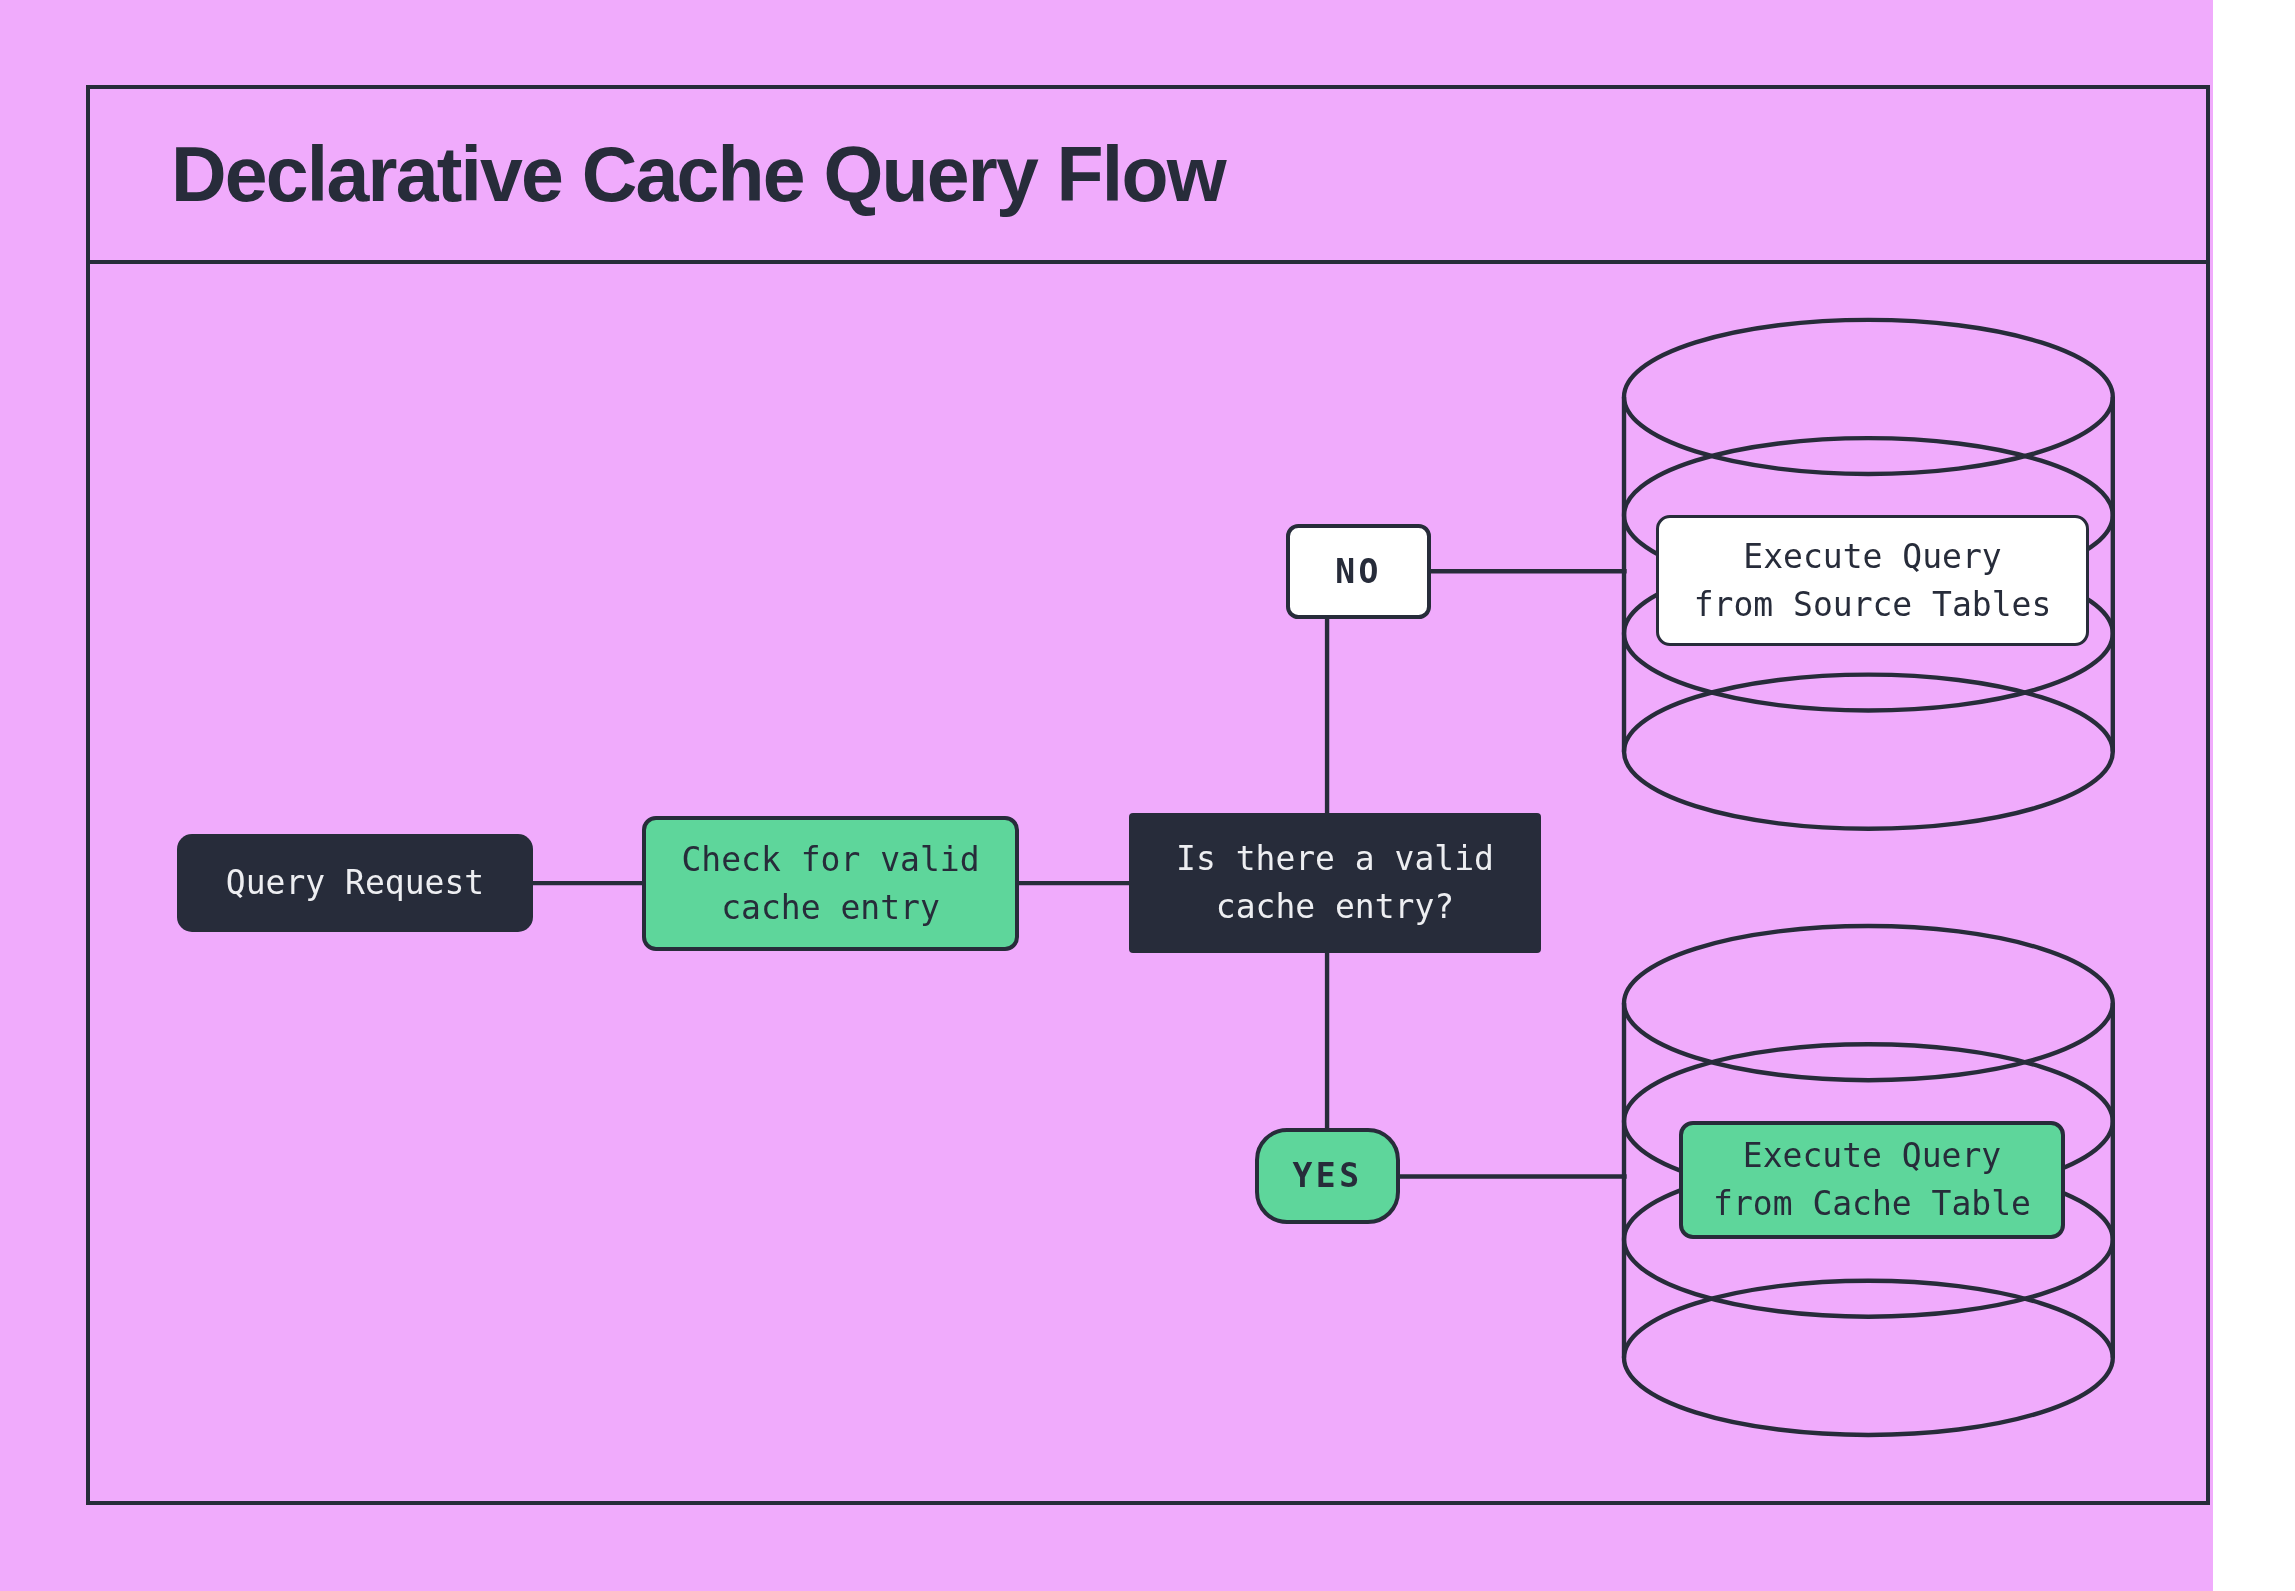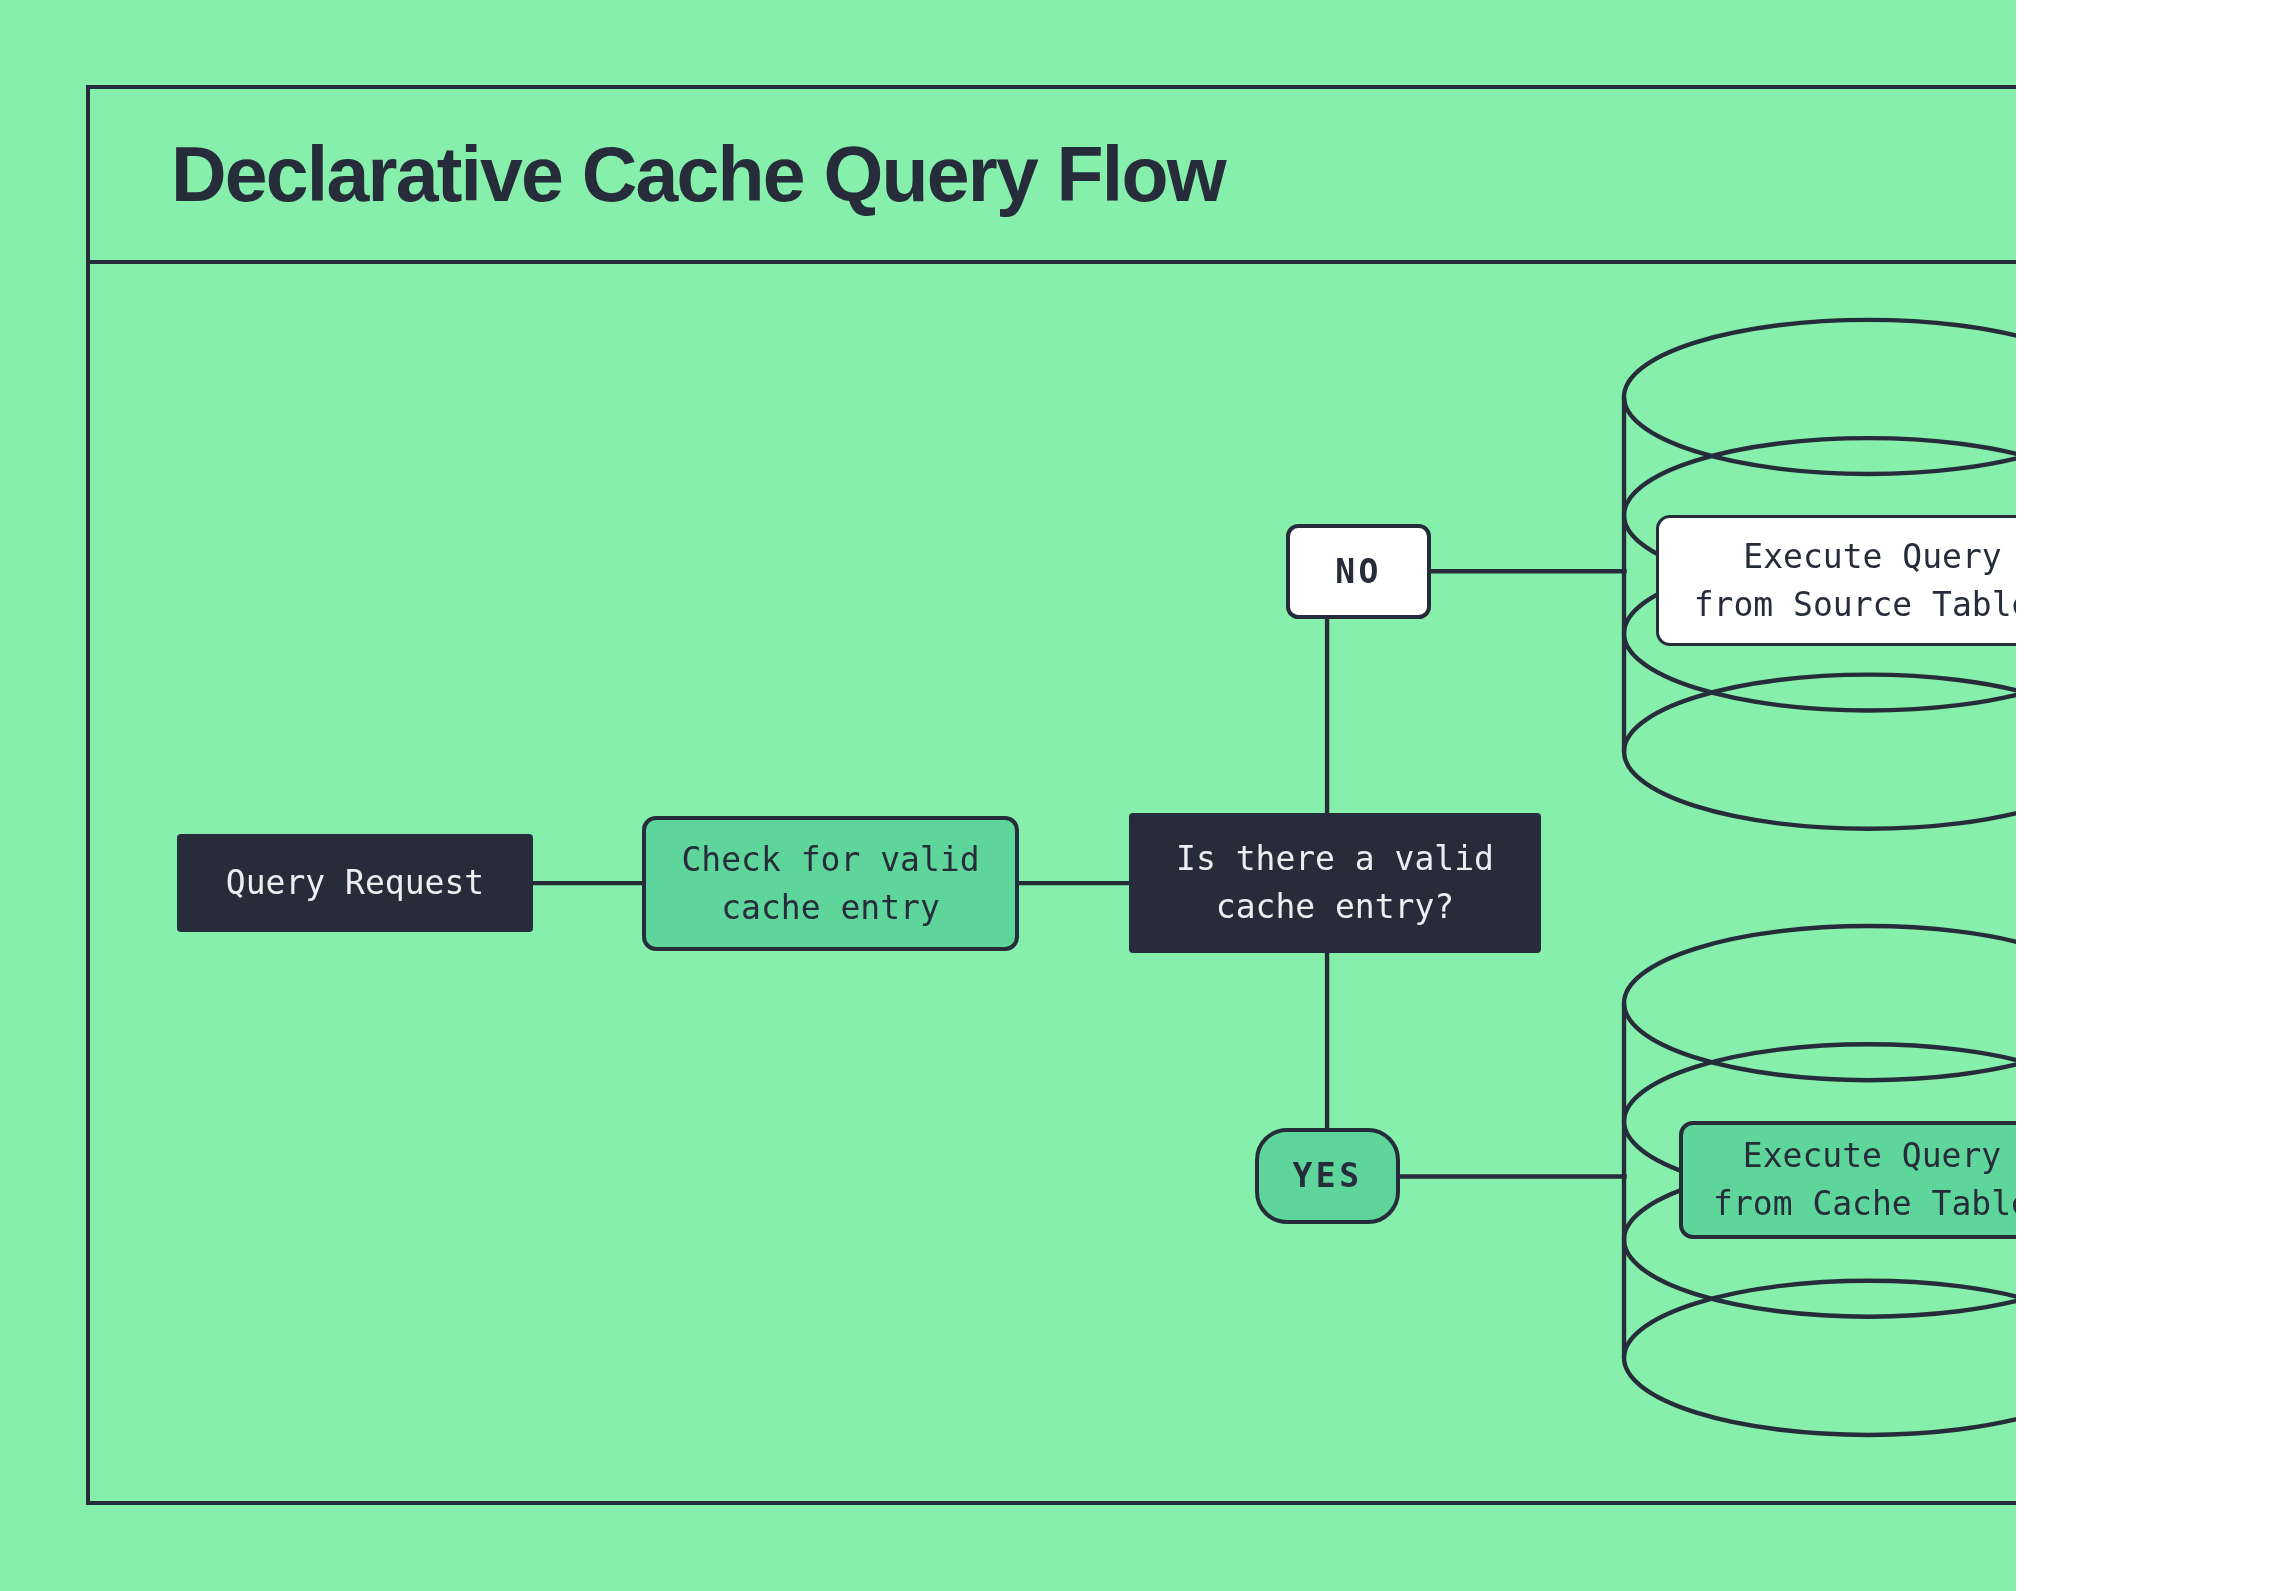--- a/index.html
+++ b/index.html
@@ -1,20 +1,20 @@
 <!DOCTYPE html>
 <html style="font-size:14px"><head>
 <meta charset="utf-8">
 <style>
   html, body { margin: 0; padding: 0; background: #ffffff; }
   .canvas {
     position: relative;
-    width: 2016px;
+    width: 2213px;
     height: 1591px;
-    background: #86efac;
+    background: #f0abfc;
     overflow: hidden;
     font-family: "DejaVu Sans Mono", monospace;
   }
   .frame {
     position: absolute;
     left: 86px; top: 85px;
     width: 2124px; height: 1420px;
     border: 4.4px solid #272C3A;
     box-sizing: border-box;
     background: transparent;
@@ -108,21 +108,21 @@
     <g>
       <line x1="1854" y1="1145" x2="1854" y2="1550"></line>
       <line x1="2412" y1="1145" x2="2412" y2="1550"></line>
       <ellipse cx="2133" cy="1550" rx="279" ry="88"></ellipse>
       <ellipse cx="2133" cy="1415" rx="279" ry="88"></ellipse>
       <ellipse cx="2133" cy="1280" rx="279" ry="88"></ellipse>
       <ellipse cx="2133" cy="1145" rx="279" ry="88"></ellipse>
     </g>
   </svg>
 
-  <div class="node node-dark" style="left:177px; top:834px; width:356px; height:98px; border-radius:4px;">Query Request</div>
+  <div class="node node-dark" style="left:177px; top:834px; width:356px; height:98px; border-radius:15px;">Query Request</div>
 
   <div class="node node-green" style="left:642px; top:816px; width:377px; height:135px;">Check for valid
 cache entry</div>
 
   <div class="node node-dark" style="left:1129px; top:813px; width:412px; height:140px;">Is there a valid
 cache entry?</div>
 
   <div class="node node-white node-branch" style="left:1286px; top:524px; width:145px; height:95px;">NO</div>
 
   <div class="node node-green node-branch" style="left:1255px; top:1128px; width:145px; height:96px;border-radius:32px;">YES</div>

